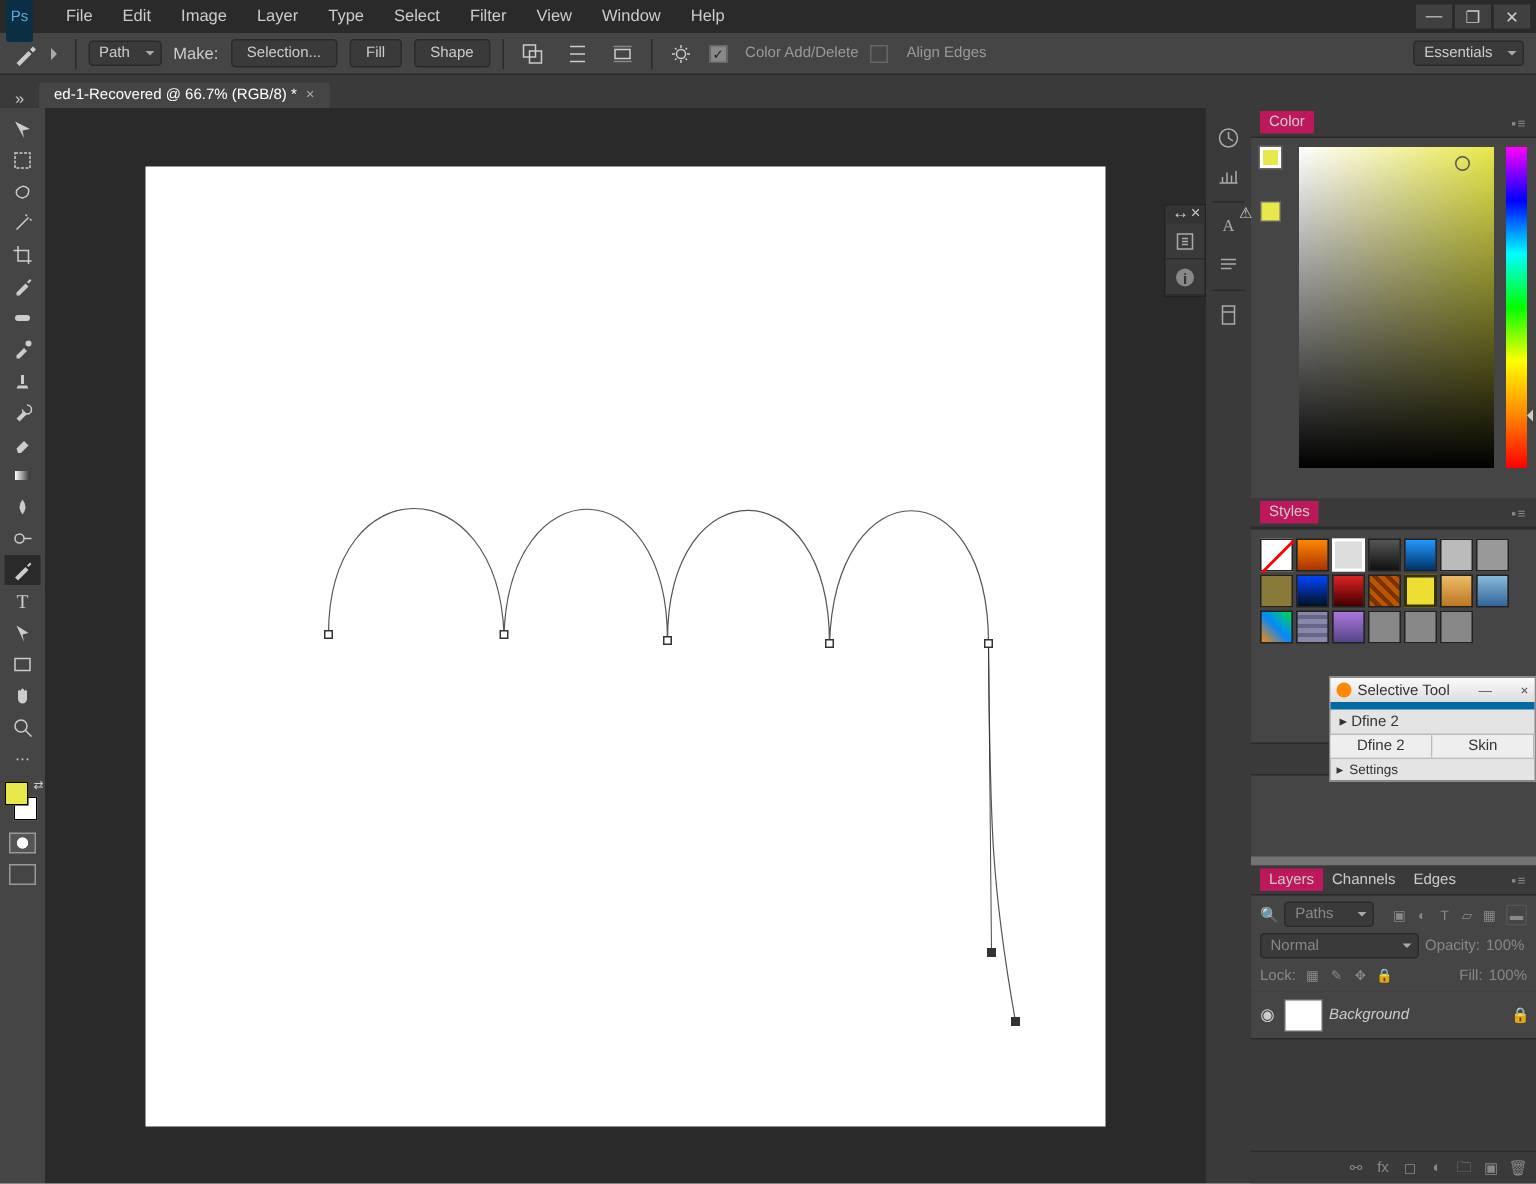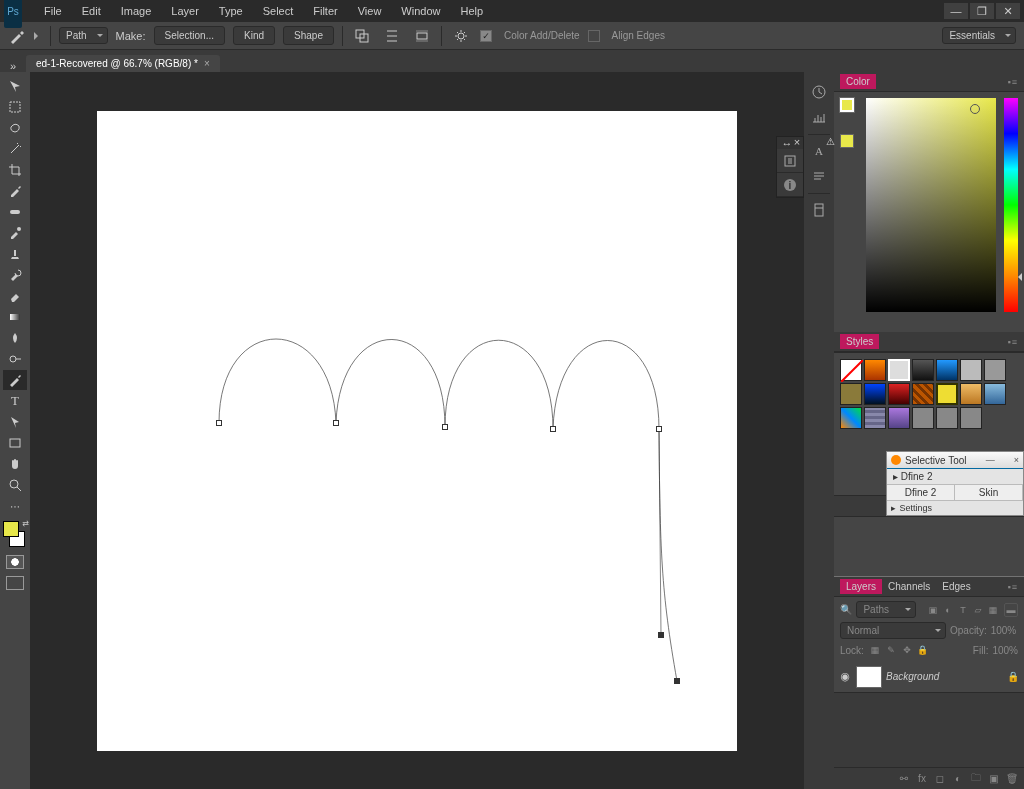--- a/index.html
+++ b/index.html
@@ -59,21 +59,21 @@
 .bgm{width:14px;height:14px;background:#e8e84a;border:1px solid #666;position:absolute;top:36px;left:0}
 .warn{position:absolute;top:38px;left:-14px;font-size:10px;color:#ccc}
 .picker{flex:1;height:214px;background:linear-gradient(to bottom,transparent 0%,#000 100%),linear-gradient(to right,#fff 0%,#e8e84a 100%);position:relative}
 .picker-ring{width:10px;height:10px;border:1px solid #555;border-radius:50%;position:absolute;top:6px;right:16px}
 .hue{width:14px;height:214px;background:linear-gradient(to bottom,#ff00ff,#0000ff,#00ffff,#00ff00,#ffff00,#ff8800,#ff0000);position:relative;margin-left:4px}
 .hue-ptr{position:absolute;right:-4px;top:175px;width:0;height:0;border:4px solid transparent;border-right-color:#ccc}
 .styles-panel{padding:4px;border-top:1px solid #2a2a2a}
 .swatches{display:flex;flex-wrap:wrap;gap:2px;padding:2px}
 .sw{width:22px;height:22px;border:1px solid #222;cursor:pointer}
 .sw-spacer{height:60px}
-.layers-panel{margin-top:auto;border-top:1px solid #737373}
+.layers-panel{margin-top:auto;border-top:6px solid #737373}
 .lcontrols{padding:4px 6px;display:flex;flex-direction:column;gap:4px}
 .lrow{display:flex;align-items:center;gap:4px;font-size:10px;color:#888}
 .kind-dd{flex:0 0 60px}
 .filter-icons{display:flex;gap:1px;margin-left:auto}
 .fi{width:14px;height:14px;display:flex;align-items:center;justify-content:center;font-size:9px;color:#888}
 .blend{width:106px}
 .op-label{color:#888;font-size:10px}
 .lock-icons{display:flex;gap:2px}
 .li{width:14px;height:14px;display:flex;align-items:center;justify-content:center;font-size:9px;color:#888}
 .layer-list{background:#3a3a3a;height:36px}
@@ -83,21 +83,21 @@
 .layer-name{font-style:italic;font-size:10px}
 .lock{margin-left:auto;font-size:10px;color:#888}
 .layer-list-spacer{height:70px;background:#3a3a3a}
 .layer-footer{height:22px;background:#3a3a3a;border-top:1px solid #2a2a2a;display:flex;align-items:center;justify-content:flex-end;gap:2px;padding:0 4px}
 .lf{width:16px;height:16px;display:flex;align-items:center;justify-content:center;color:#888;cursor:pointer;font-size:10px}
 .iconrow{height:22px;background:#3a3a3a;display:flex;align-items:center;justify-content:flex-end;gap:6px;padding:0 6px;border-top:1px solid #2a2a2a;border-bottom:1px solid #2a2a2a}
 .sel-tool{position:absolute;right:0;top:451px;width:138px;background:#e4e4e4;border:1px solid #888;color:#333;font-size:10px;z-index:10}
 .st-head{height:16px;background:linear-gradient(#fafafa,#ddd);display:flex;align-items:center;padding:0 4px;gap:4px}
 .st-head-icon{width:10px;height:10px;background:#f80;border-radius:50%}
 .st-ctrl{margin-left:auto;cursor:pointer;font-size:9px;color:#555}
-.st-row{padding:2px 6px;border-top:1px solid #0369a1}
+.st-row{padding:2px 6px;border-top:5px solid #0369a1}
 .st-tabs{display:flex;border-top:1px solid #bbb}
 .st-tab{flex:1;padding:2px 4px;text-align:center;background:#eee;border-right:1px solid #bbb}
 .st-settings{display:flex;align-items:center;padding:2px 4px;border-top:1px solid #bbb;gap:4px;font-size:9px}
 .tri{width:0;height:0;border:4px solid transparent;border-left-color:#aaa;display:inline-block}
 </style>
 </head>
 <body>
 
 <div class="titlebar">
   <div class="ps-logo">Ps</div>
@@ -124,21 +124,21 @@
   <div class="tool-icon">
       <svg width="16" height="16">
         <path d="M2 14 L10 6 L12 8 L4 16 Z M11 5 L13 3 L15 5 L13 7 Z" fill="#ccc"></path>
       </svg>
     </div>
   <div class="tri"></div>
   <div class="divider"></div>
   <div class="dropdown">Path</div>
   <span>Make:</span>
   <button class="optbtn">Selection...</button>
-  <button class="optbtn">Kind</button>
+  <button class="optbtn">Fill</button>
   <button class="optbtn">Shape</button>
   <div class="divider"></div>
   <div class="iconbtn">
       <svg width="14" height="14">
         <rect x="1" y="1" width="8" height="8" fill="none" stroke="#ccc"></rect>
         <rect x="5" y="5" width="8" height="8" fill="none" stroke="#ccc"></rect>
       </svg>
     </div>
   <div class="iconbtn">
       <svg width="14" height="14">

